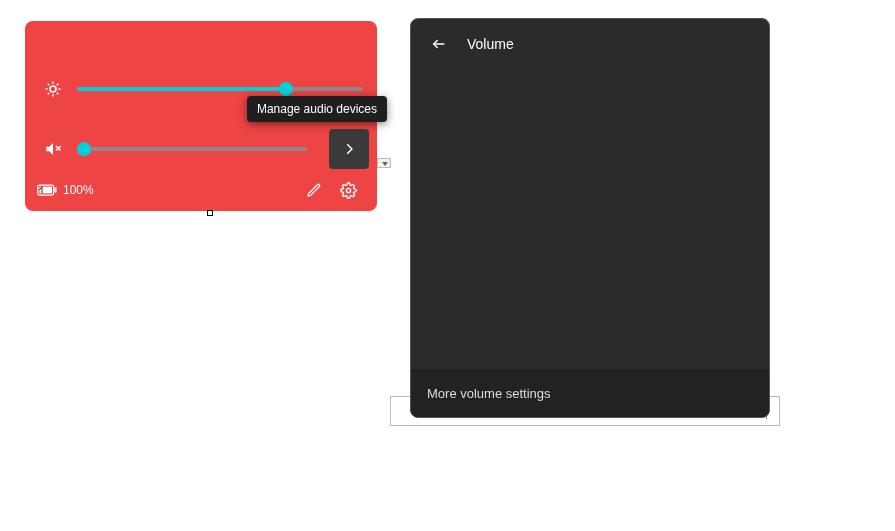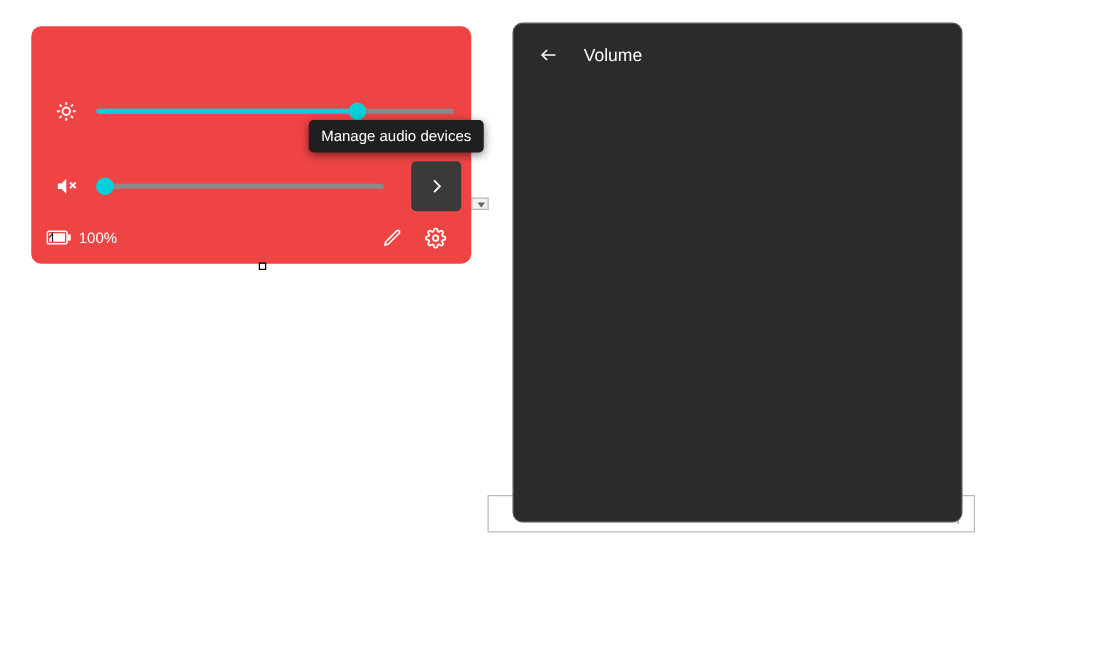--- a/index.html
+++ b/index.html
@@ -241,13 +241,16 @@
   <div class="vol-header">
     <div class="back-btn">
       <svg width="16" height="16" viewBox="0 0 24 24" fill="none" stroke="currentColor" stroke-width="2">
         <line x1="20" y1="12" x2="4" y2="12"></line>
         <polyline points="10 18 4 12 10 6"></polyline>
       </svg>
     </div>
     <div class="vol-title">Volume</div>
   </div>
   <div class="vol-body"></div>
+  <div class="vol-footer">
+    <span>More volume settings</span>
+  </div>
 </div>
 
 </body></html>

